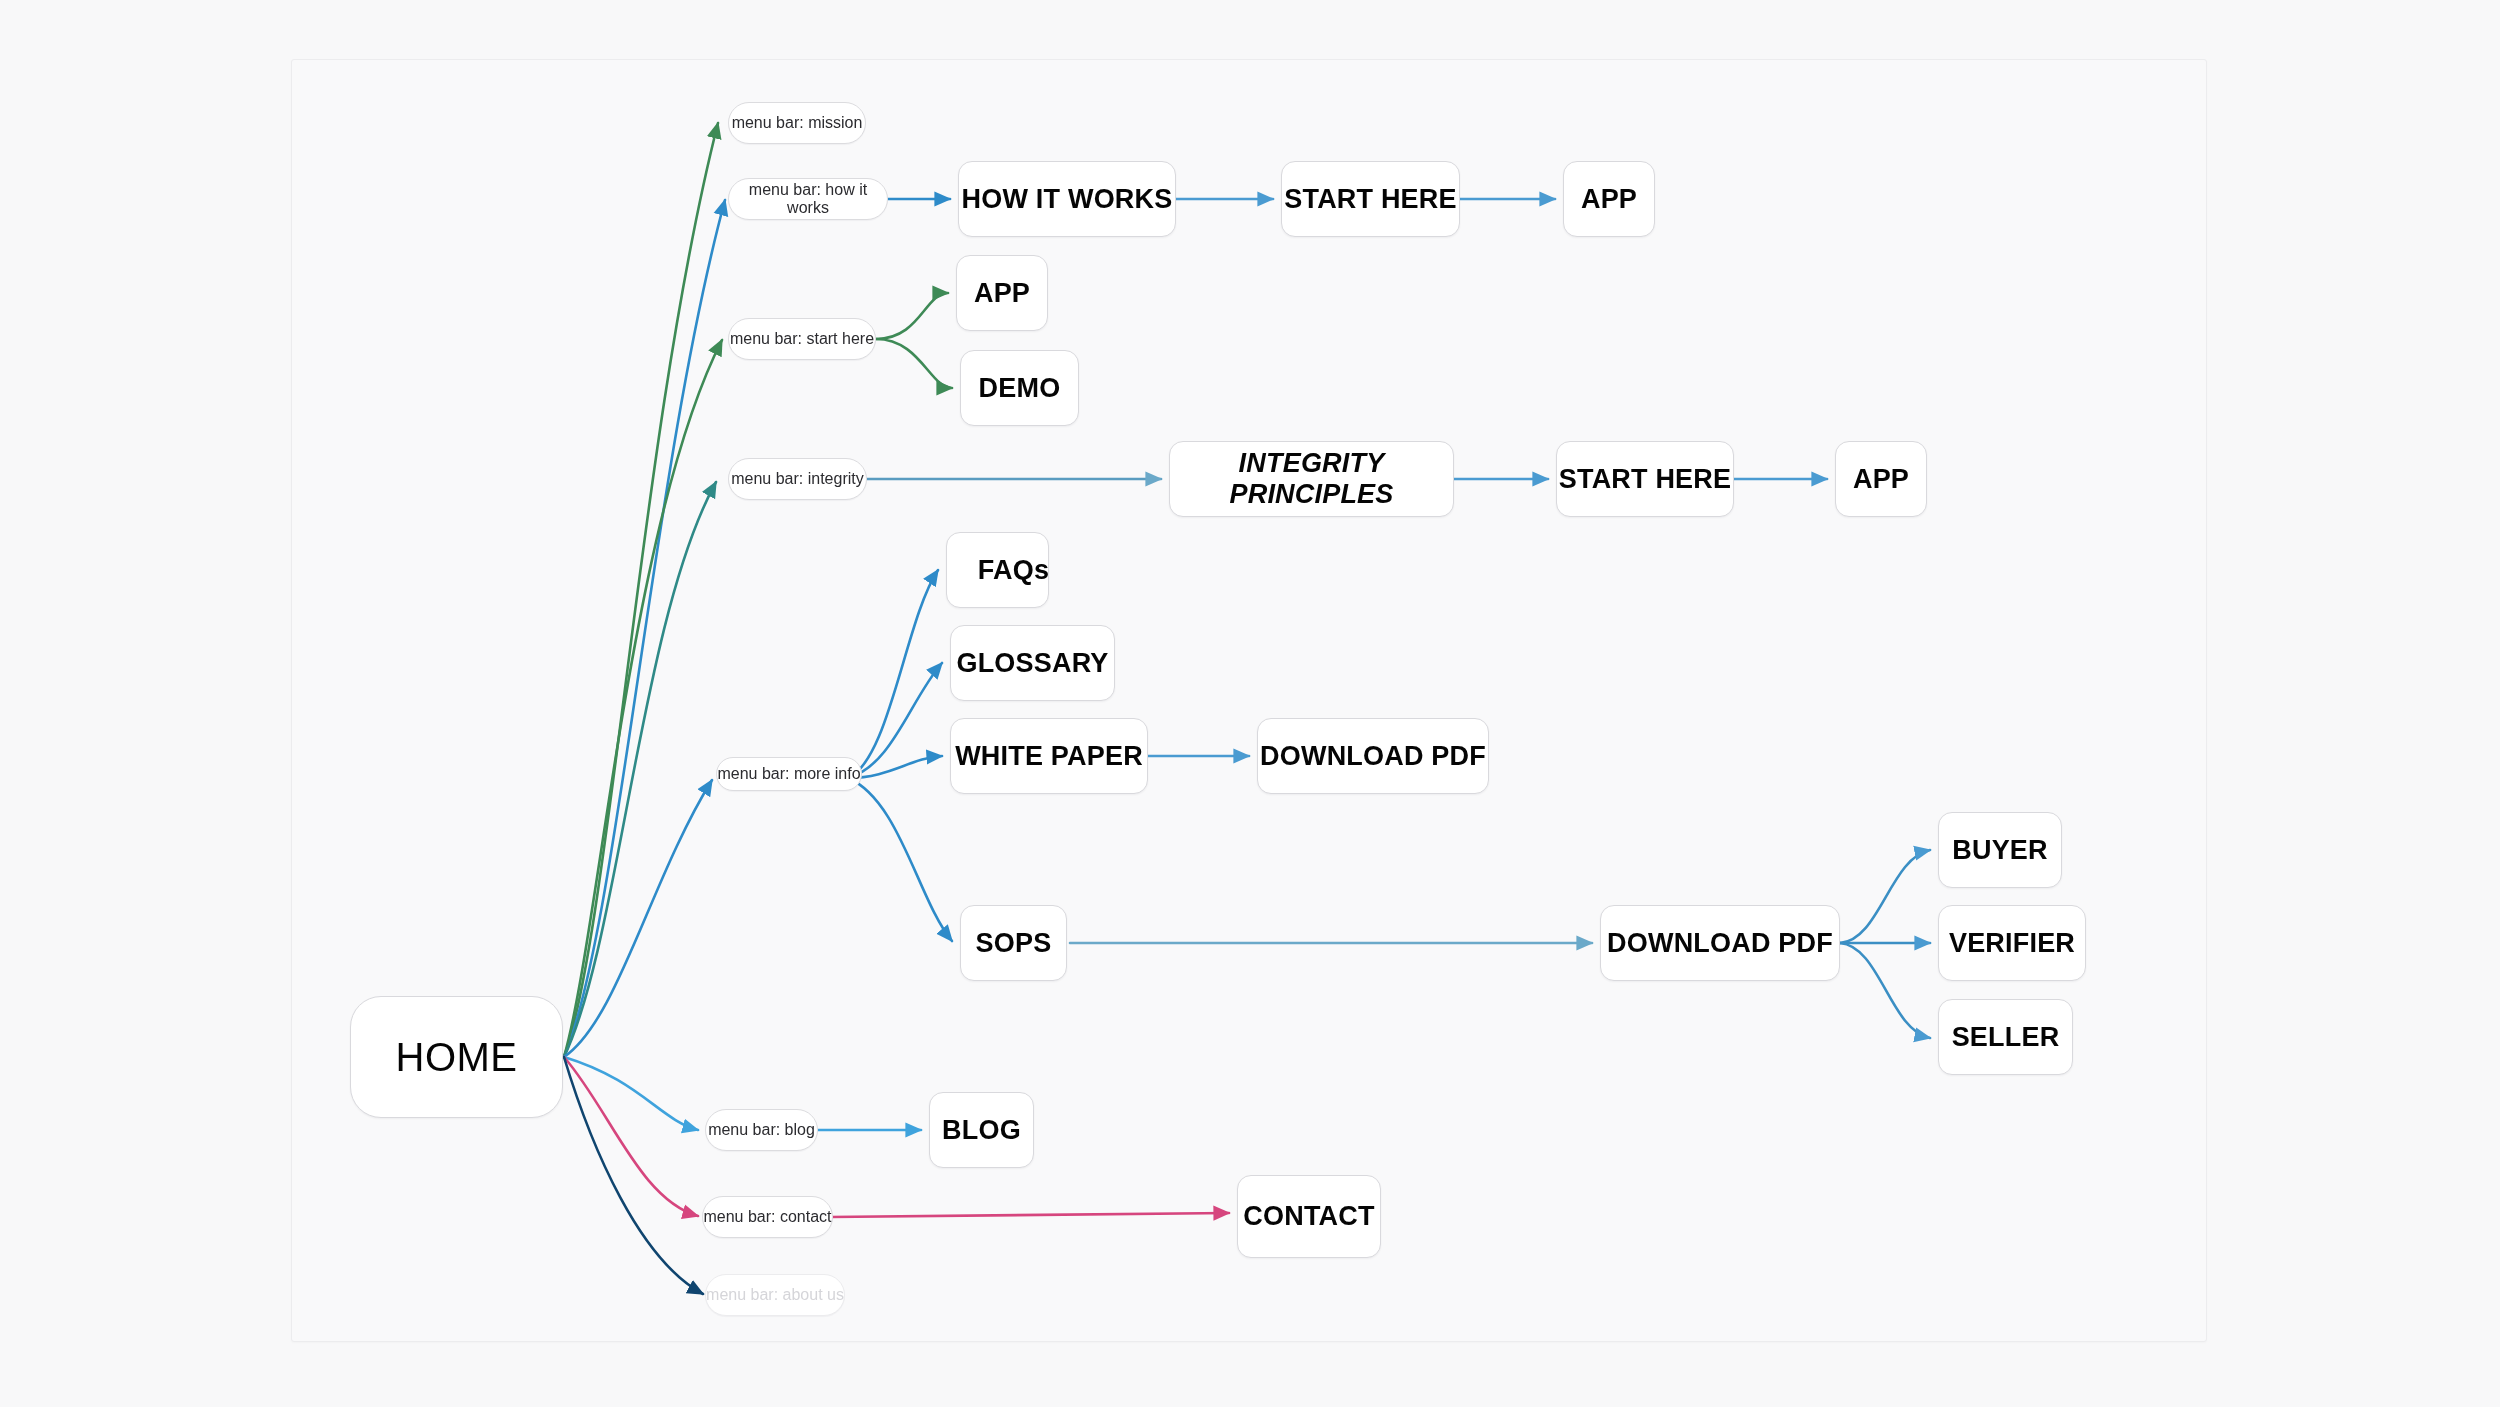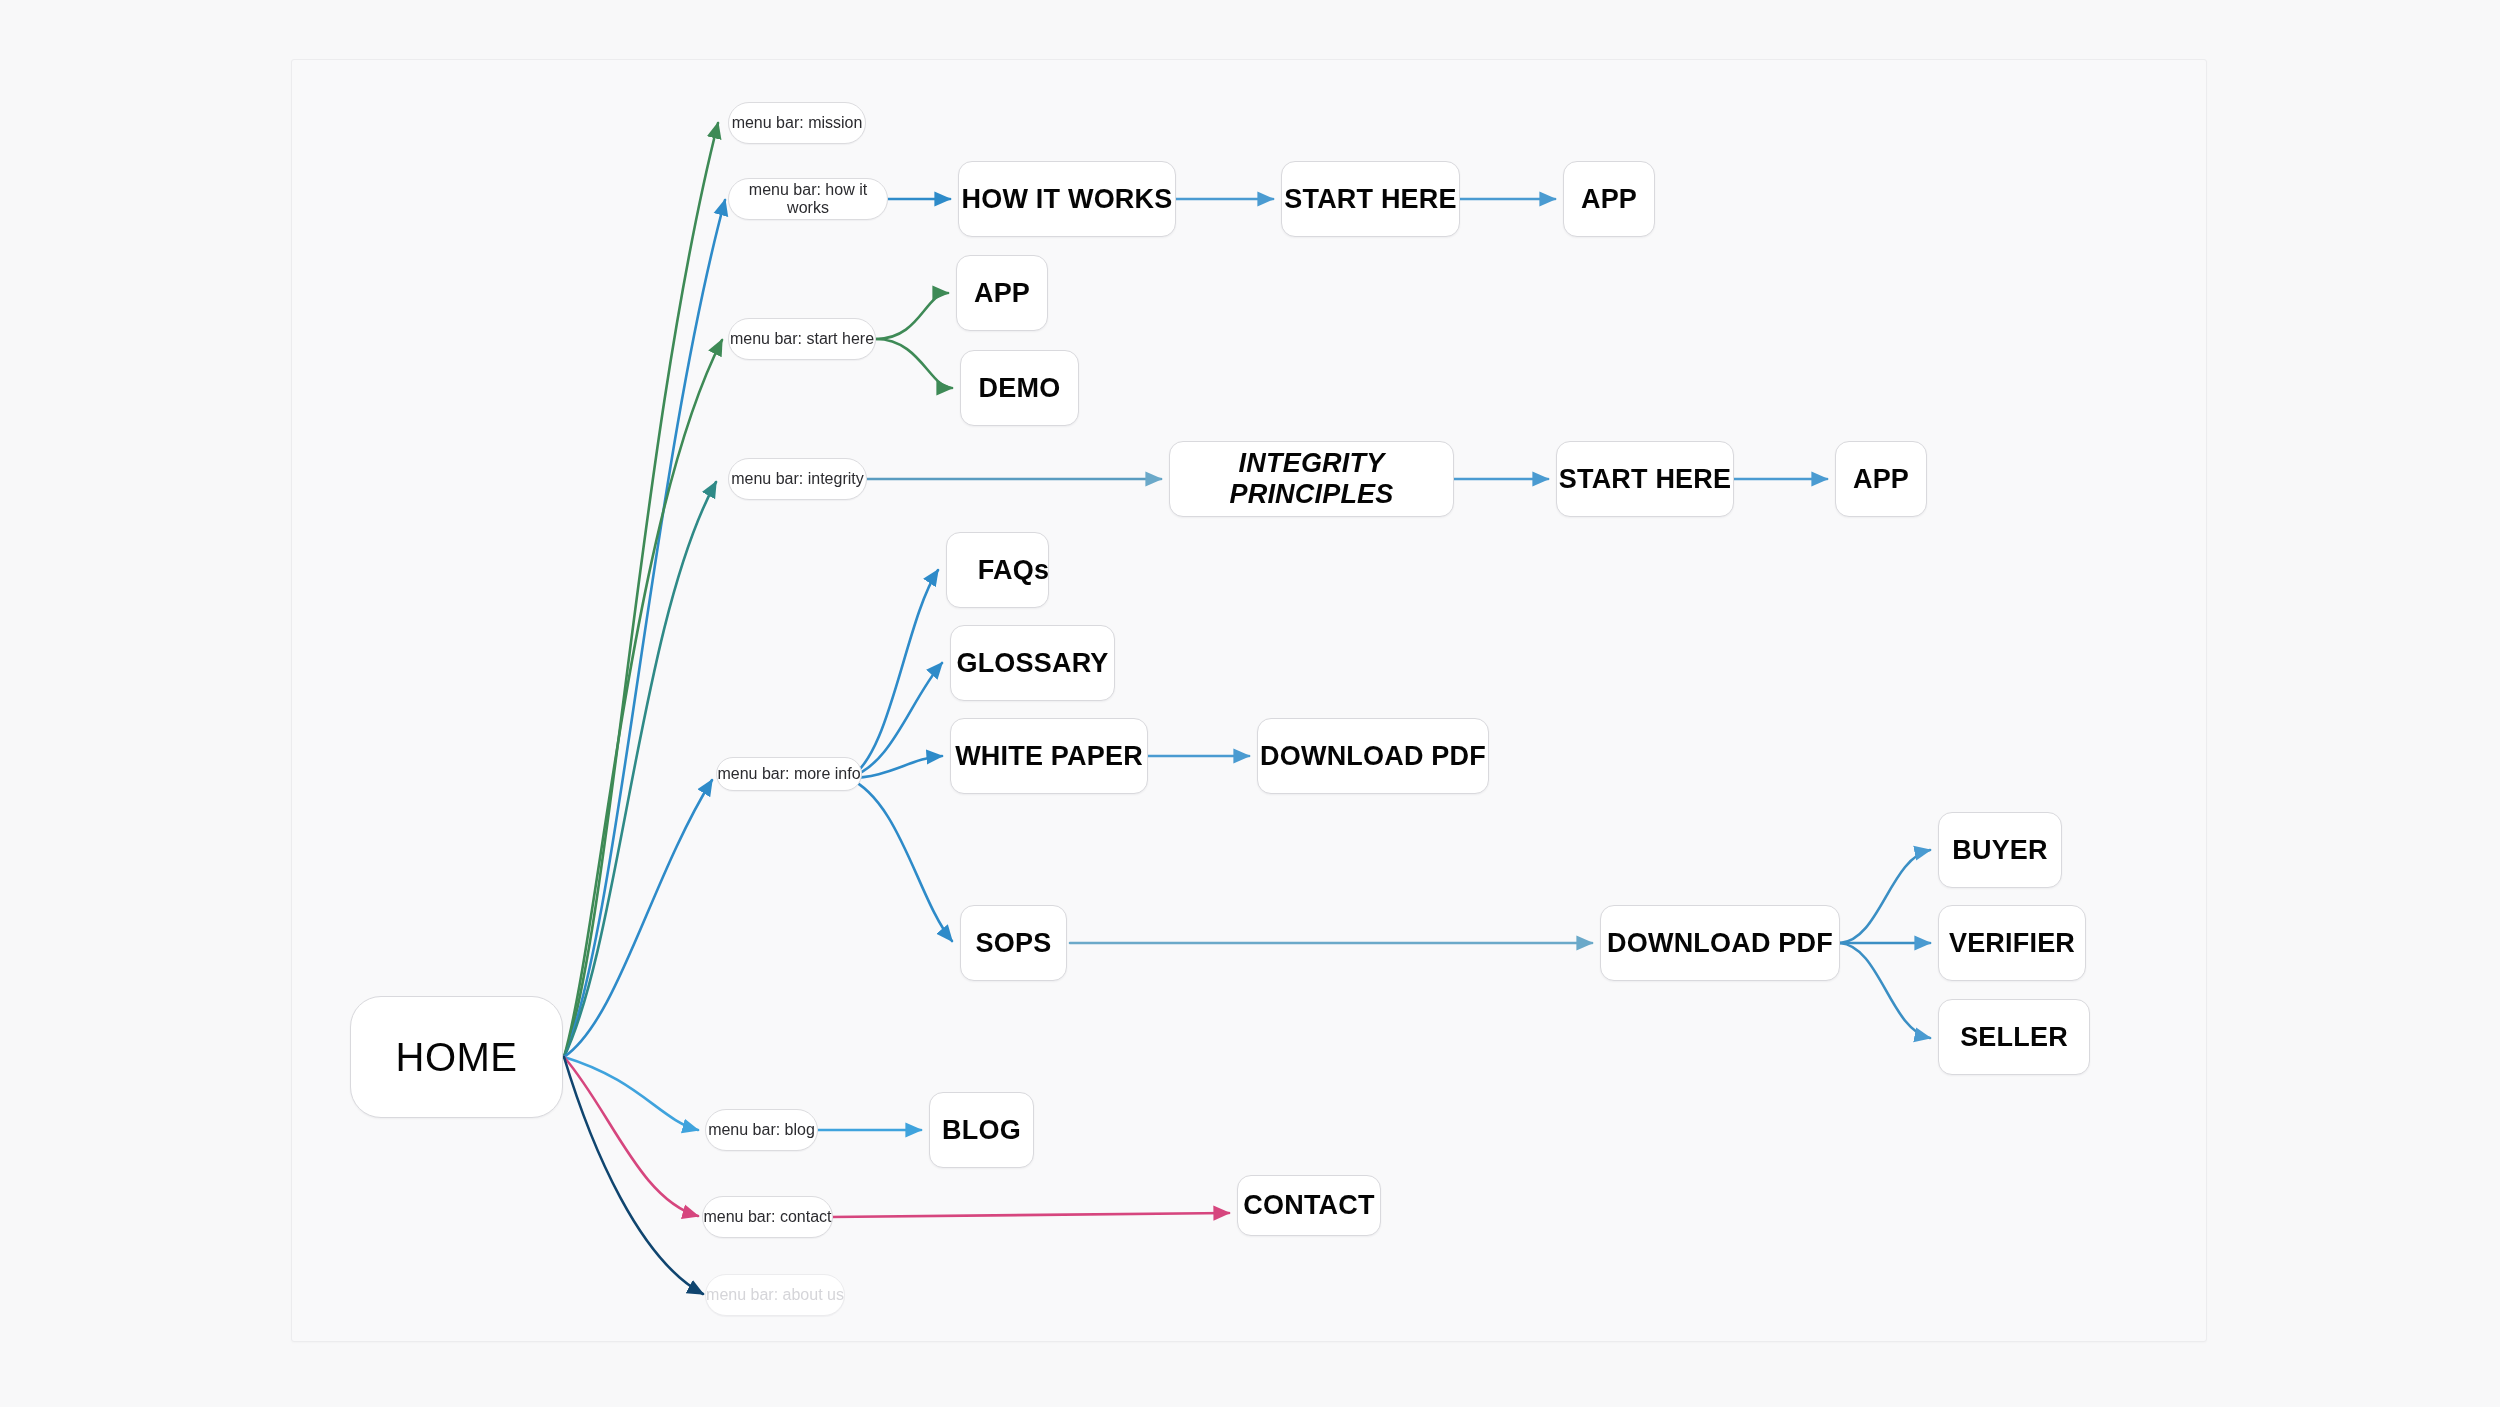--- a/index.html
+++ b/index.html
@@ -190,19 +190,19 @@
   <div class="node primary" style="left:1257px; top:718px; width:232px; height:76px;">DOWNLOAD PDF</div>
 
   <div class="node primary" style="left:960px; top:905px; width:107px; height:76px;">SOPS</div>
 
   <div class="node primary" style="left:1600px; top:905px; width:240px; height:76px;">DOWNLOAD PDF</div>
 
   <div class="node primary" style="left:1938px; top:812px; width:124px; height:76px;">BUYER</div>
 
   <div class="node primary" style="left:1938px; top:905px; width:148px; height:76px;">VERIFIER</div>
 
-  <div class="node primary" style="left:1938px; top:999px; width:152px; height:76px;">SELLER</div>
+  <div class="node primary" style="left:1938px; top:999px; width:135px; height:76px;">SELLER</div>
 
   <div class="node primary" style="left:929px; top:1092px; width:105px; height:76px;">BLOG</div>
 
-  <div class="node primary" style="left:1237px; top:1175px; width:144px; height:61px;">CONTACT</div>
+  <div class="node primary" style="left:1237px; top:1175px; width:144px; height:83px;">CONTACT</div>
 
 </div>
 
 </body></html>

